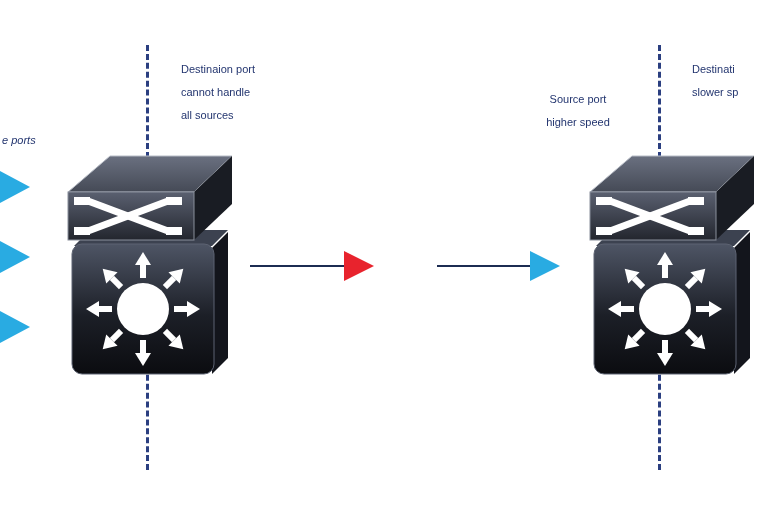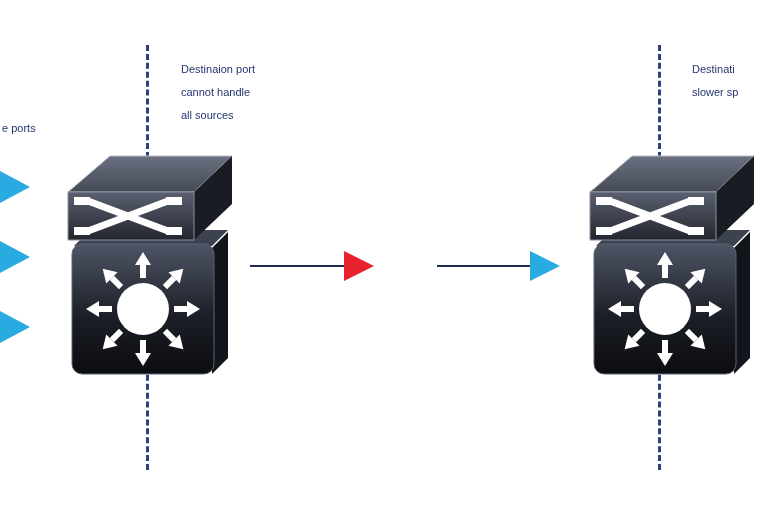--- a/index.html
+++ b/index.html
@@ -33,21 +33,21 @@
   .head-red{
     border-top:15px solid transparent; border-bottom:15px solid transparent;
     border-left:30px solid var(--red);
   }
   .head-cyan{
     border-top:15px solid transparent; border-bottom:15px solid transparent;
     border-left:30px solid var(--cyan);
   }
 
   
-  #label-source-ports{ left:2px; top:117px; }
+  #label-source-ports{ left:2px; top:129px;font-style:italic; }
   #label-destination-overload{ left:181px; top:58px; }
   #label-source-higher-speed{ left:500px; top:88px; width:156px; }
   #label-destination-slower{ left:692px; top:58px; width:160px; }
 
   #dash-left{ left:146px; }
   #dash-right{ left:658px; }
 
   #switch-left{ left:62px; top:152px; }
   #switch-right{ left:584px; top:152px; }
 
@@ -139,20 +139,22 @@
     </defs>
   </svg>
 
   <div id="dash-left" class="dash-line"></div>
   <div id="dash-right" class="dash-line"></div>
 
   <div id="label-source-ports" class="label">e ports</div>
   <div id="label-destination-overload" class="label">Destinaion port
 cannot handle
 all sources</div>
+  <div id="label-source-higher-speed" class="label centered">Source port
+higher speed</div>
   <div id="label-destination-slower" class="label">Destinati
 slower sp</div>
 
   <div id="in-arrow-1" class="tri tri-cyan-in"></div>
   <div id="in-arrow-2" class="tri tri-cyan-in"></div>
   <div id="in-arrow-3" class="tri tri-cyan-in"></div>
 
   <svg id="switch-left" class="switch" viewBox="0 0 172 224">
     <use href="#mlswitch"></use>
   </svg>

